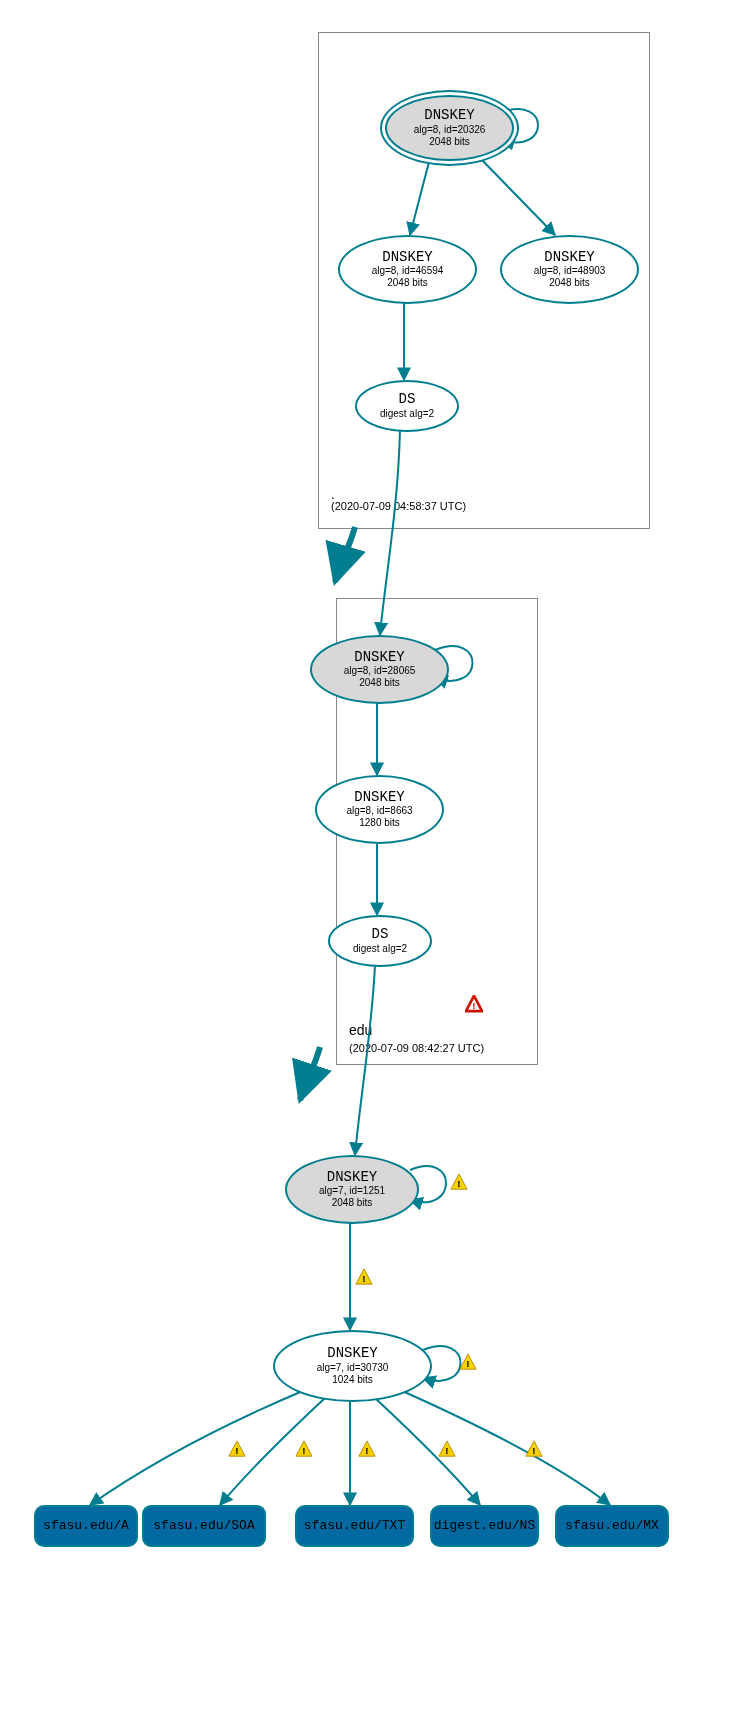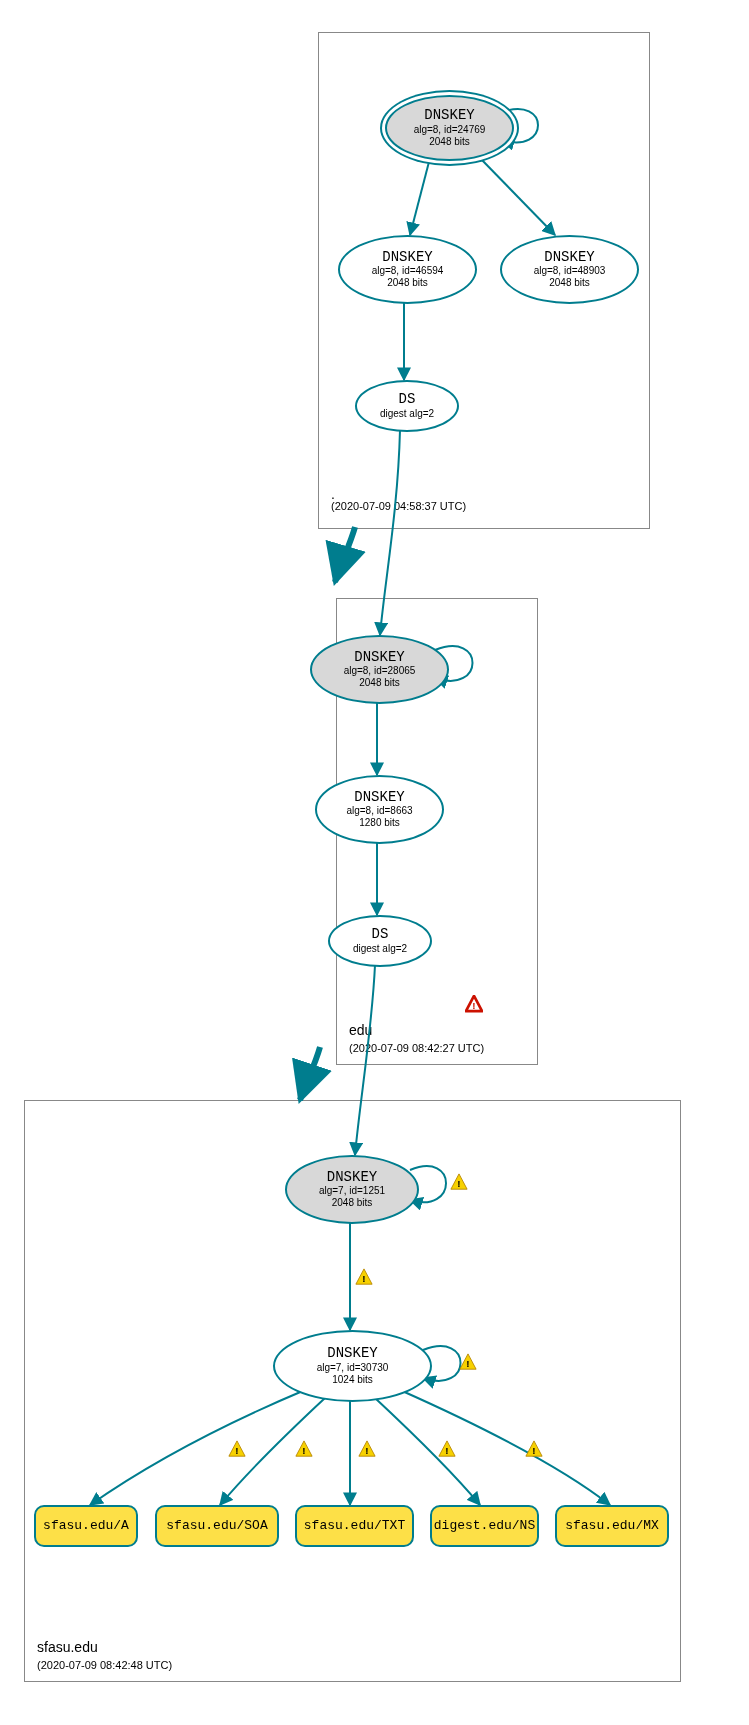--- a/index.html
+++ b/index.html
@@ -40,21 +40,21 @@
   .ellipse.filled {
     background: #d8d8d8;
   }
   .ellipse.double {
     box-shadow: 0 0 0 3px #fff, 0 0 0 5px #007d8e;
     margin: 5px;
   }
   .rrect {
     border: 2px solid #007d8e;
     border-radius: 10px;
-    background: #fde047;
+    background: #0369a1;
   }
   .node-title {
     font-size: 14px;
     color: #000;
     line-height: 1.1;
     font-family: Liberation Mono, monospace;
   }
   .node-sub {
     font-size: 10px;
     color: #000;
@@ -85,24 +85,20 @@
   <div class="zone-box" style="left:308px; top:22px; width:330px; height:495px;">
     <span class="zone-label" style="left:12px; bottom:26px;">.</span>
     <span class="zone-timestamp" style="left:12px; bottom:16px;">(2020-07-09 04:58:37 UTC)</span>
   </div>
 
   <div class="zone-box" style="left:290px; top:588px; width:200px; height:465px;margin-left:36px;">
     <span class="zone-label" style="left:12px; bottom:26px;">edu</span>
     <span class="zone-timestamp" style="left:12px; bottom:10px;">(2020-07-09 08:42:27 UTC)</span>
   </div>
 
-  <div class="zone-box" style="left:14px; top:1090px; width:655px; height:580px;">
-    <span class="zone-label" style="left:12px; bottom:26px;">sfasu.edu</span>
-    <span class="zone-timestamp" style="left:12px; bottom:10px;">(2020-07-09 08:42:48 UTC)</span>
-  </div>
 
   <svg class="edges" width="749" height="1725">
     <defs>
       <marker id="ah" viewBox="0 0 10 10" refX="9" refY="5" markerWidth="7" markerHeight="7" orient="auto-start-reverse">
         <path d="M 0 0 L 10 5 L 0 10 z" fill="#007d8e"></path>
       </marker>
     </defs>
 
     <path d="M 492 102 C 540 85, 540 145, 492 130" stroke="#007d8e" stroke-width="2" fill="none" marker-end="url(#ah)"></path>
 
@@ -138,21 +134,21 @@
 
     <path d="M 340 1390 L 340 1495" stroke="#007d8e" stroke-width="2" fill="none" marker-end="url(#ah)"></path>
 
     <path d="M 365 1388 C 410 1430, 445 1465, 470 1495" stroke="#007d8e" stroke-width="2" fill="none" marker-end="url(#ah)"></path>
 
     <path d="M 390 1380 C 480 1420, 555 1460, 600 1495" stroke="#007d8e" stroke-width="2" fill="none" marker-end="url(#ah)"></path>
   </svg>
 
   <div class="node ellipse filled double" style="left:370px; top:80px; width:125px; height:62px;">
     <div class="node-title">DNSKEY</div>
-    <div class="node-sub">alg=8, id=24769</div>
+    <div class="node-sub">alg=8, id=20326</div>
     <div class="node-sub">2048 bits</div>
   </div>
 
   <div class="node ellipse" style="left:328px; top:225px; width:135px; height:65px;">
     <div class="node-title">DNSKEY</div>
     <div class="node-sub">alg=8, id=46594</div>
     <div class="node-sub">2048 bits</div>
   </div>
 
   <div class="node ellipse" style="left:490px; top:225px; width:135px; height:65px;">
@@ -191,21 +187,21 @@
 
   <div class="node ellipse" style="left:263px; top:1320px; width:155px; height:68px;">
     <div class="node-title">DNSKEY</div>
     <div class="node-sub">alg=7, id=30730</div>
     <div class="node-sub">1024 bits</div>
   </div>
 
   <div class="node rrect" style="left:24px; top:1495px; width:100px; height:38px;">
     <div class="node-title" style="font-size:13px;">sfasu.edu/A</div>
   </div>
-  <div class="node rrect" style="left:145px; top:1495px; width:120px; height:38px;">
+  <div class="node rrect" style="left:132px; top:1495px; width:120px; height:38px;border-radius:9px;">
     <div class="node-title" style="font-size:13px;">sfasu.edu/SOA</div>
   </div>
   <div class="node rrect" style="left:285px; top:1495px; width:115px; height:38px;">
     <div class="node-title" style="font-size:13px;">sfasu.edu/TXT</div>
   </div>
   <div class="node rrect" style="left:420px; top:1495px; width:105px; height:38px;">
     <div class="node-title" style="font-size:13px;">digest.edu/NS</div>
   </div>
   <div class="node rrect" style="left:545px; top:1495px; width:110px; height:38px;">
     <div class="node-title" style="font-size:13px;">sfasu.edu/MX</div>

